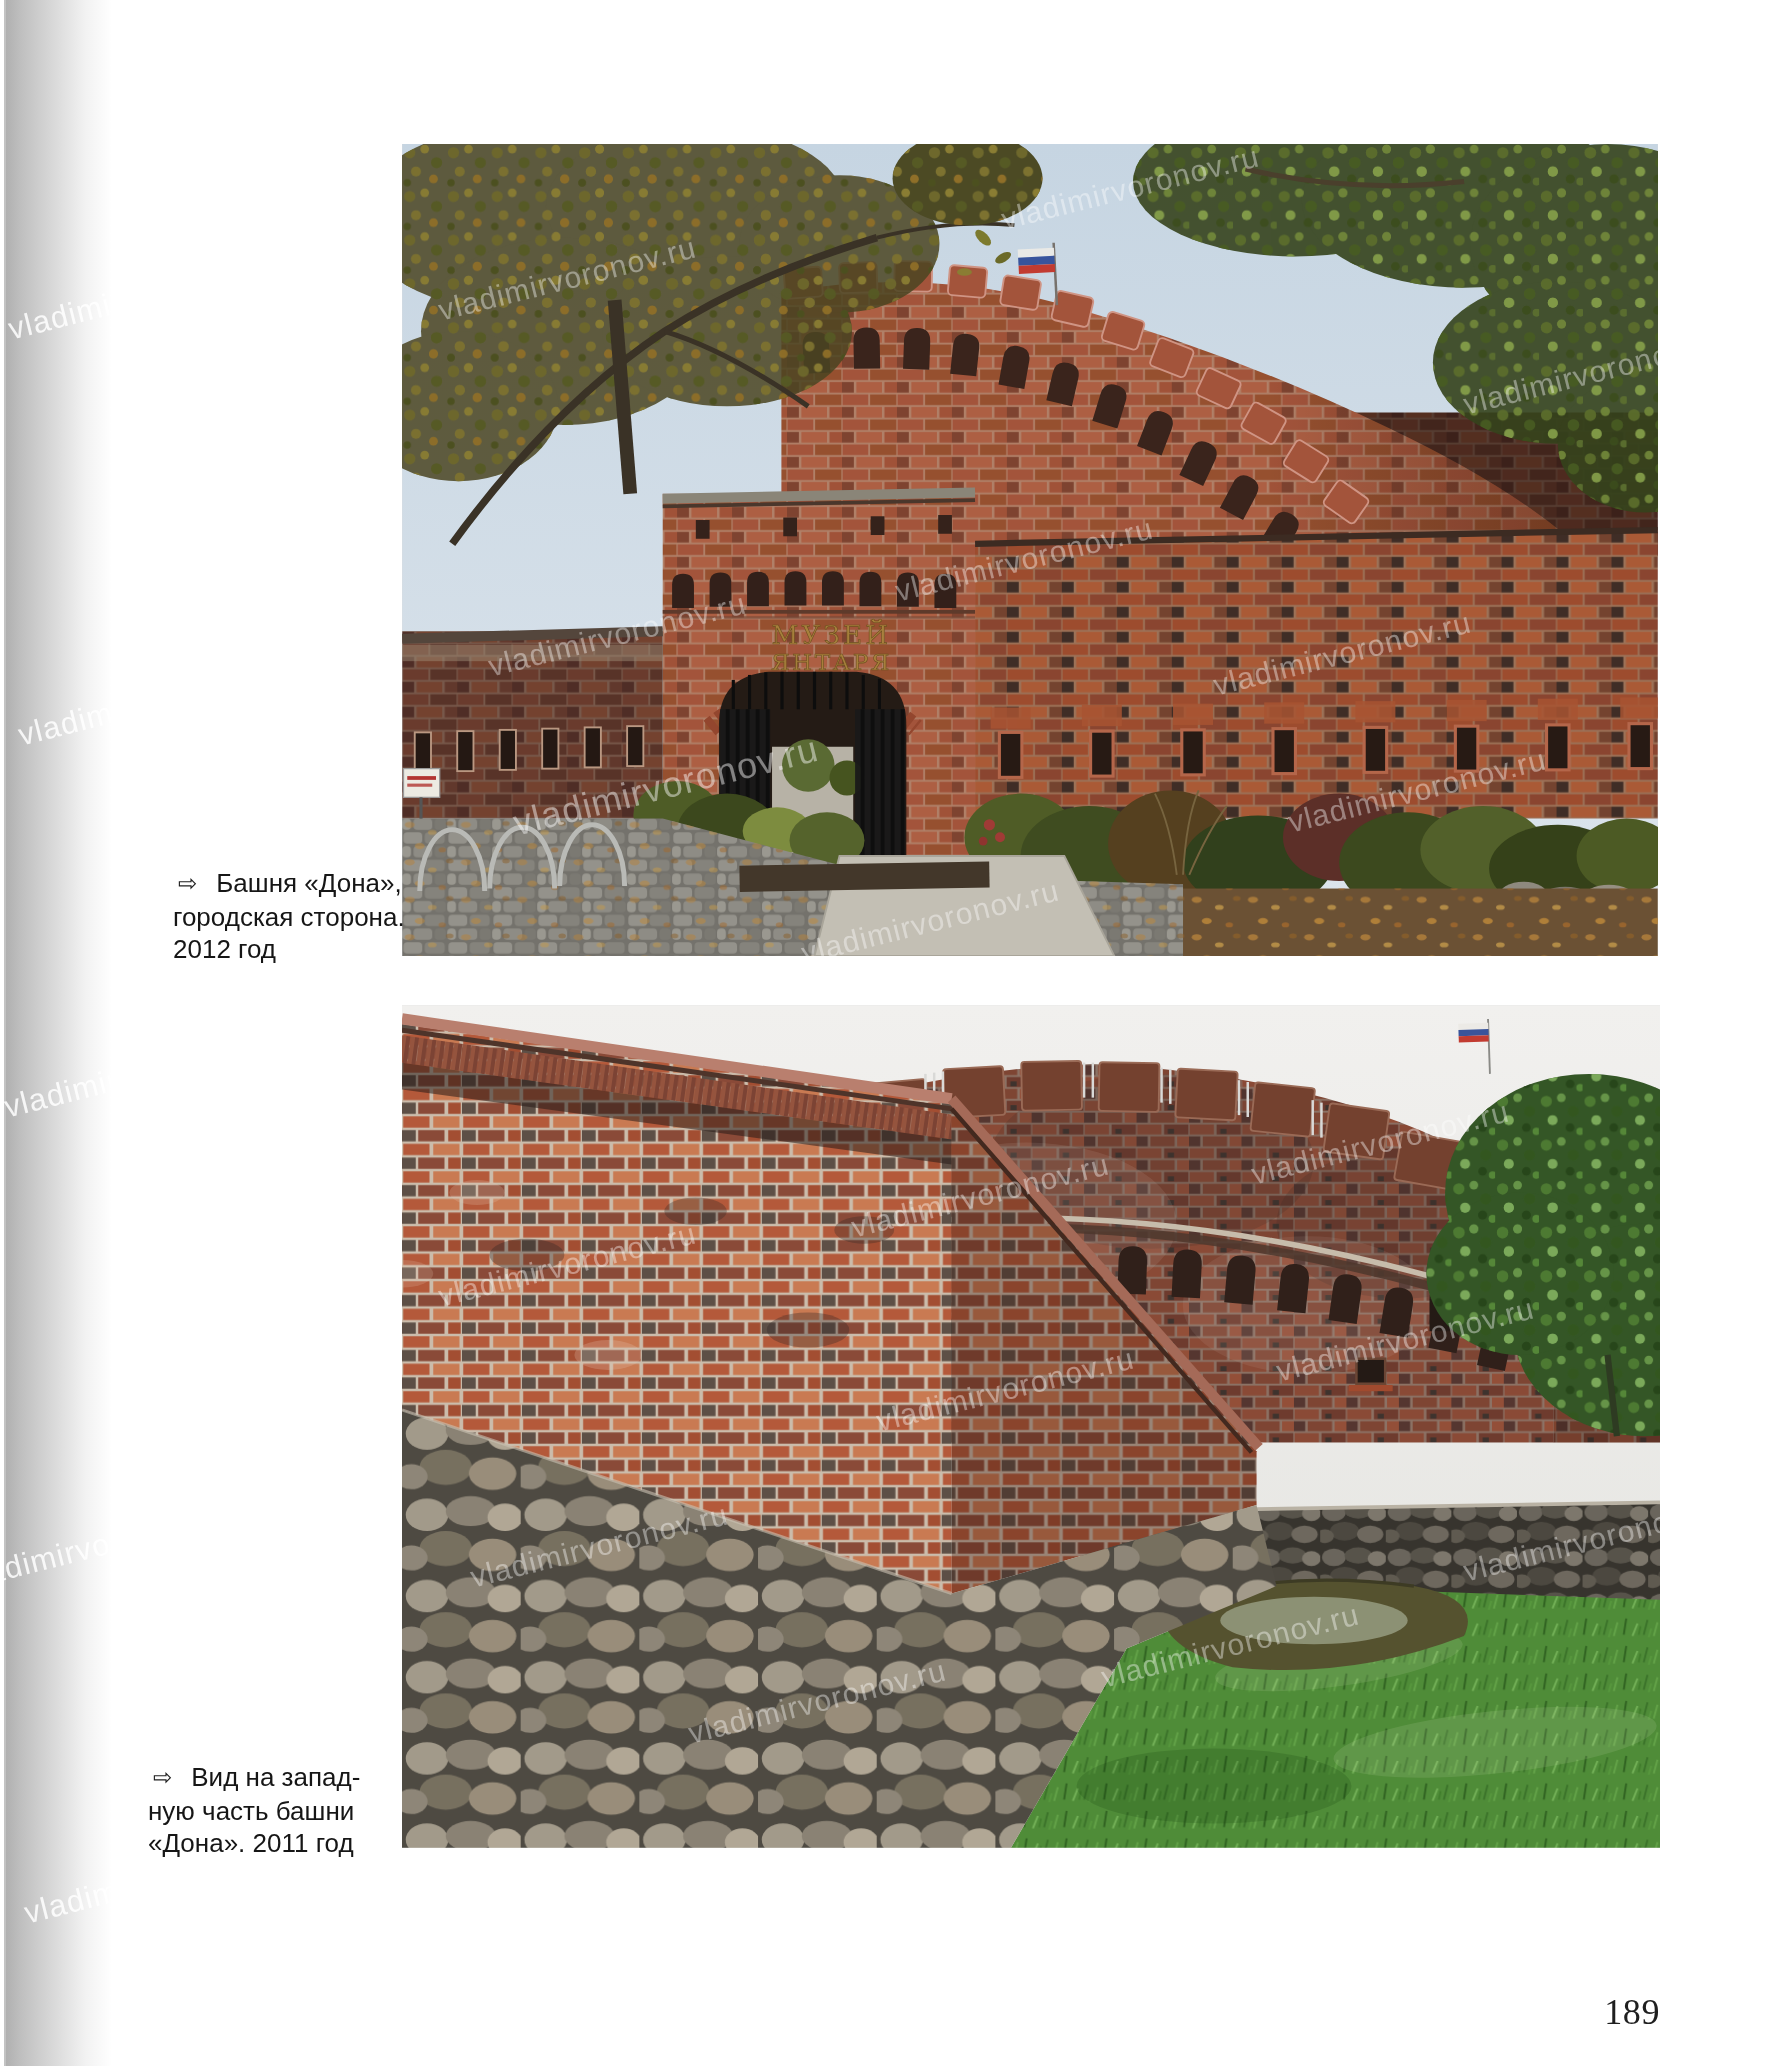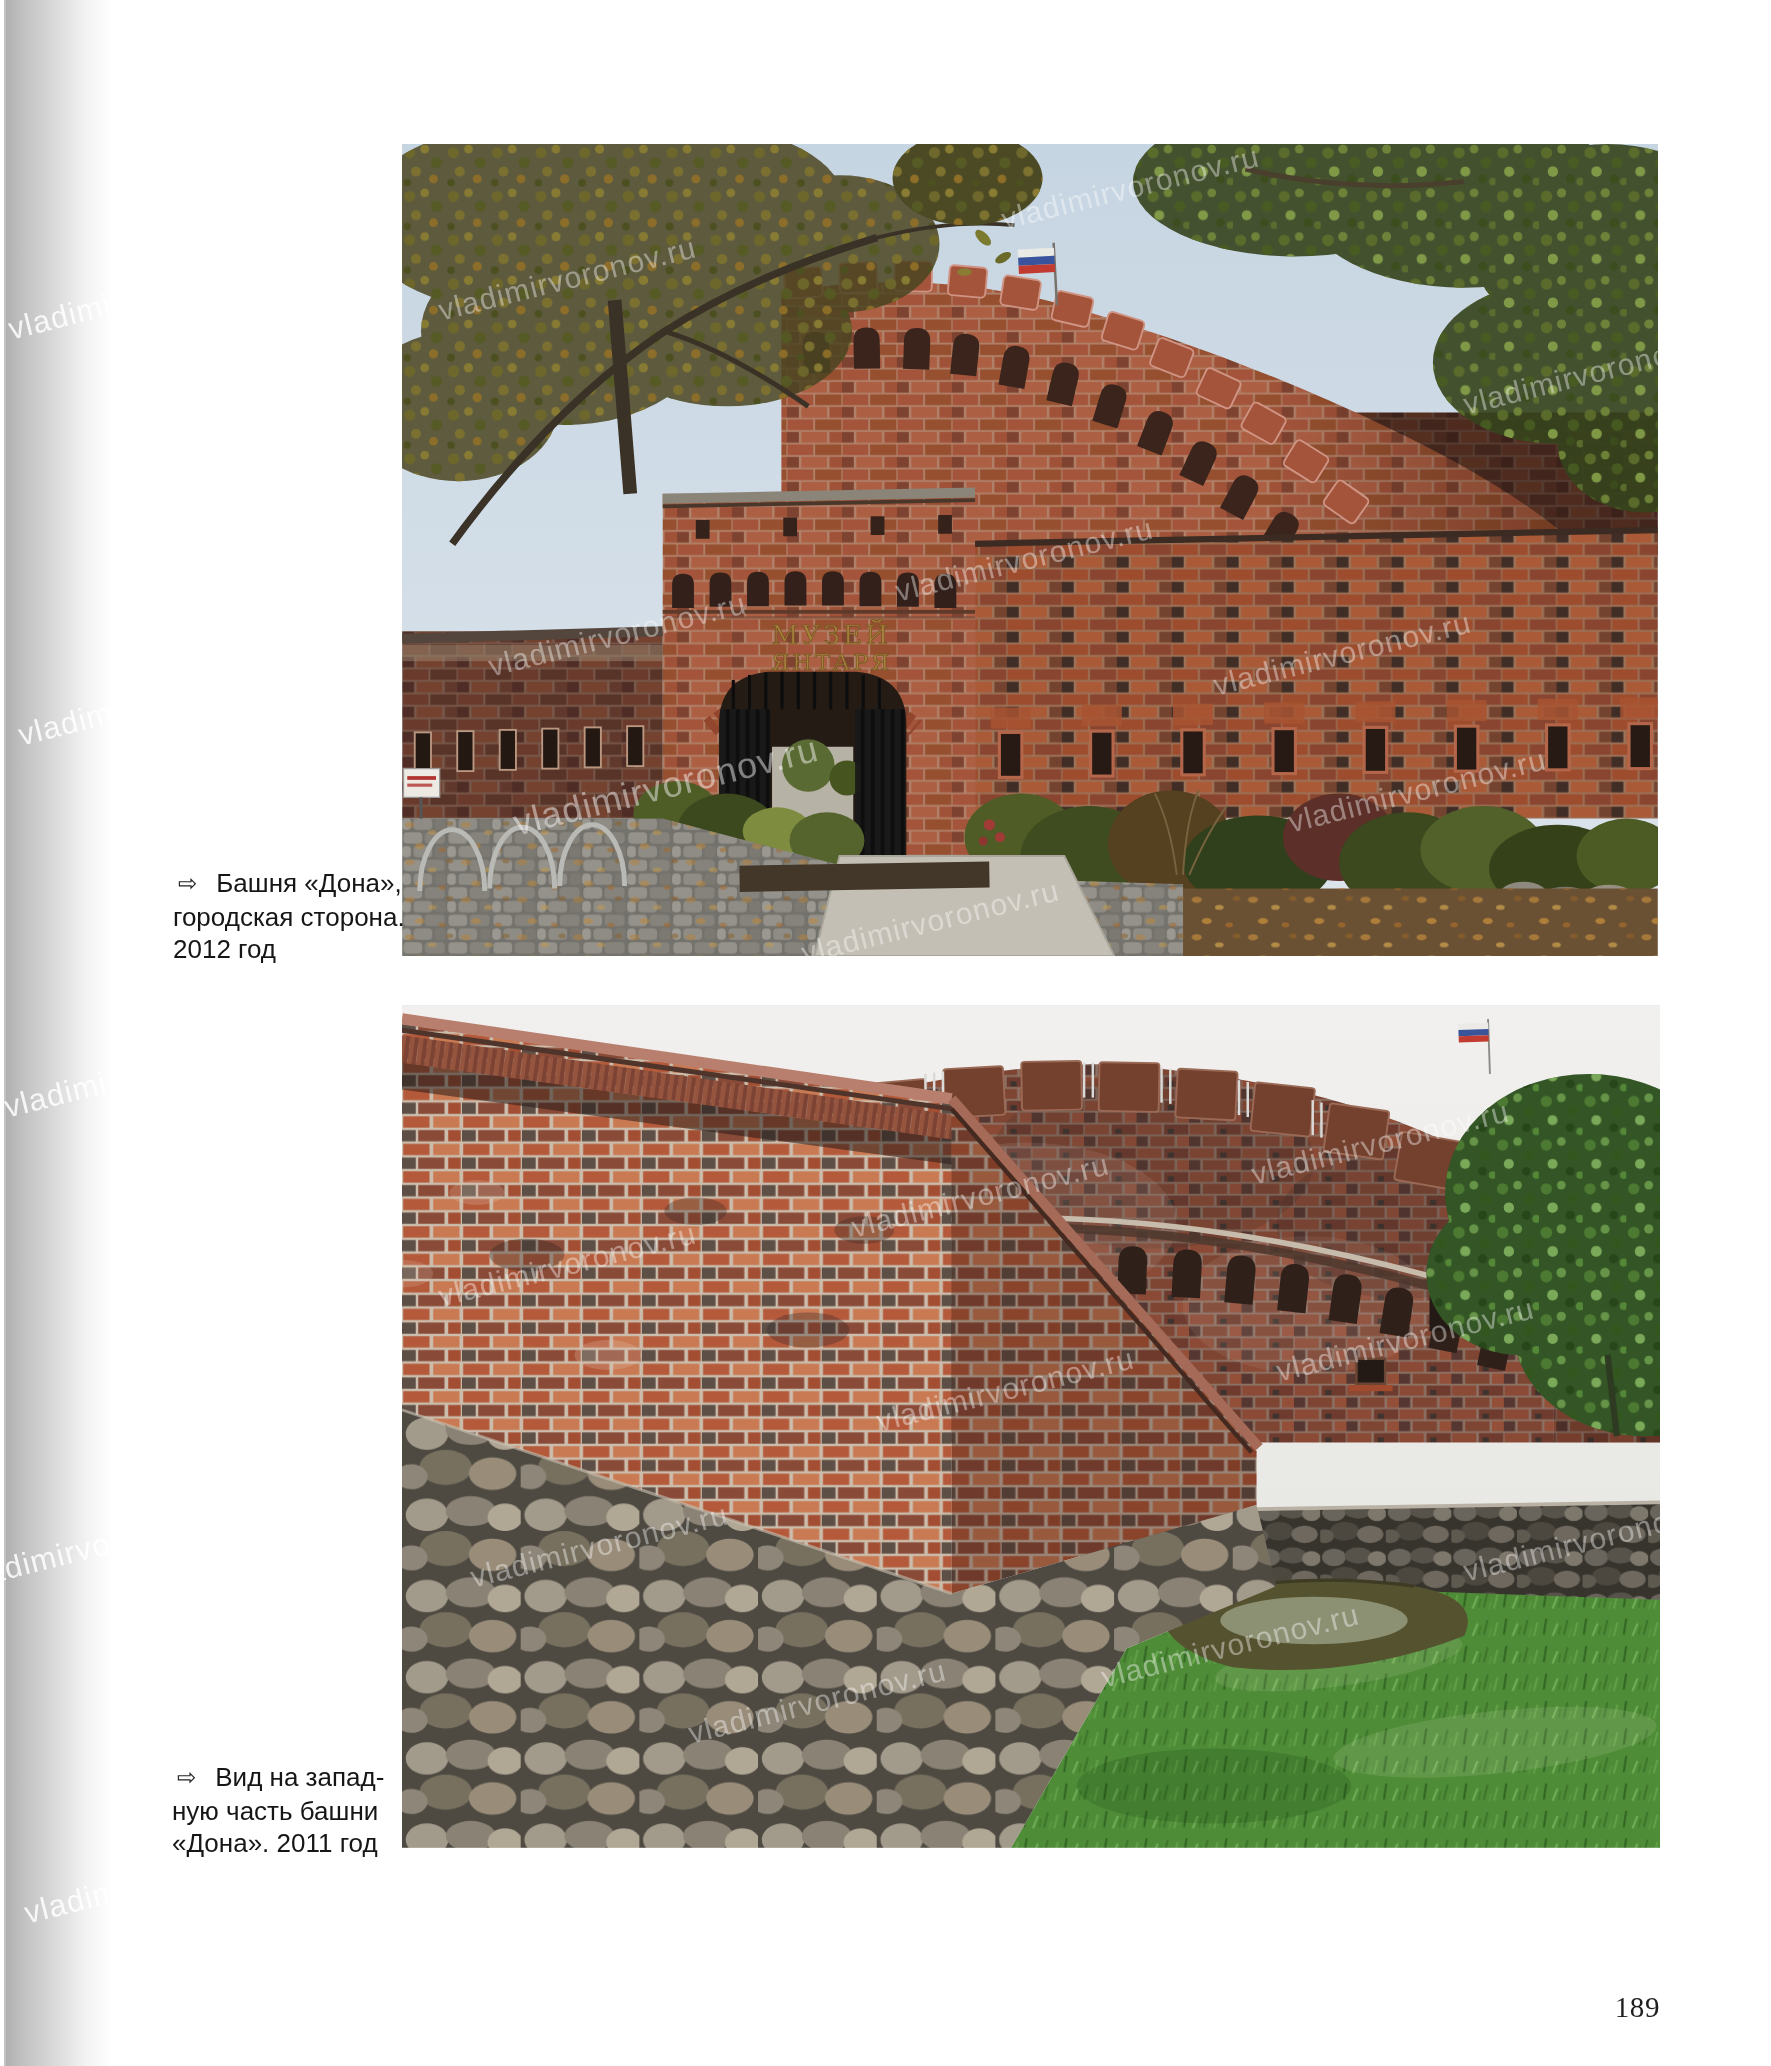--- a/index.html
+++ b/index.html
@@ -36,25 +36,25 @@
   .caption{
     position:absolute;left:148px;width:244px;
     font-size:26px;line-height:32.5px;color:#161616;
   }
   .caption .first{padding-left:5px;}
   .caption .arrow{
     display:inline-block;font-size:23px;margin-right:19px;transform:translateY(-1.2px);
     color:#1a1a1a;
   }
   .cap1{top:867px;margin-left:25px;}
-  .cap2{top:1761px;margin-left:24px;}
+  .cap2{top:1761px;}
   .pageno{
     position:absolute;right:111px;top:1991px;
     font-family:"Liberation Serif", serif;
-    font-size:29px;color:#1f1f1f;letter-spacing:0.6px;
+    font-size:36px;color:#1f1f1f;letter-spacing:0.6px;
   }
 </style>
 </head>
 <body>
 
 <div class="page-root">
 
   <div class="binding-edge"></div>
   <div class="binding"></div>
 

